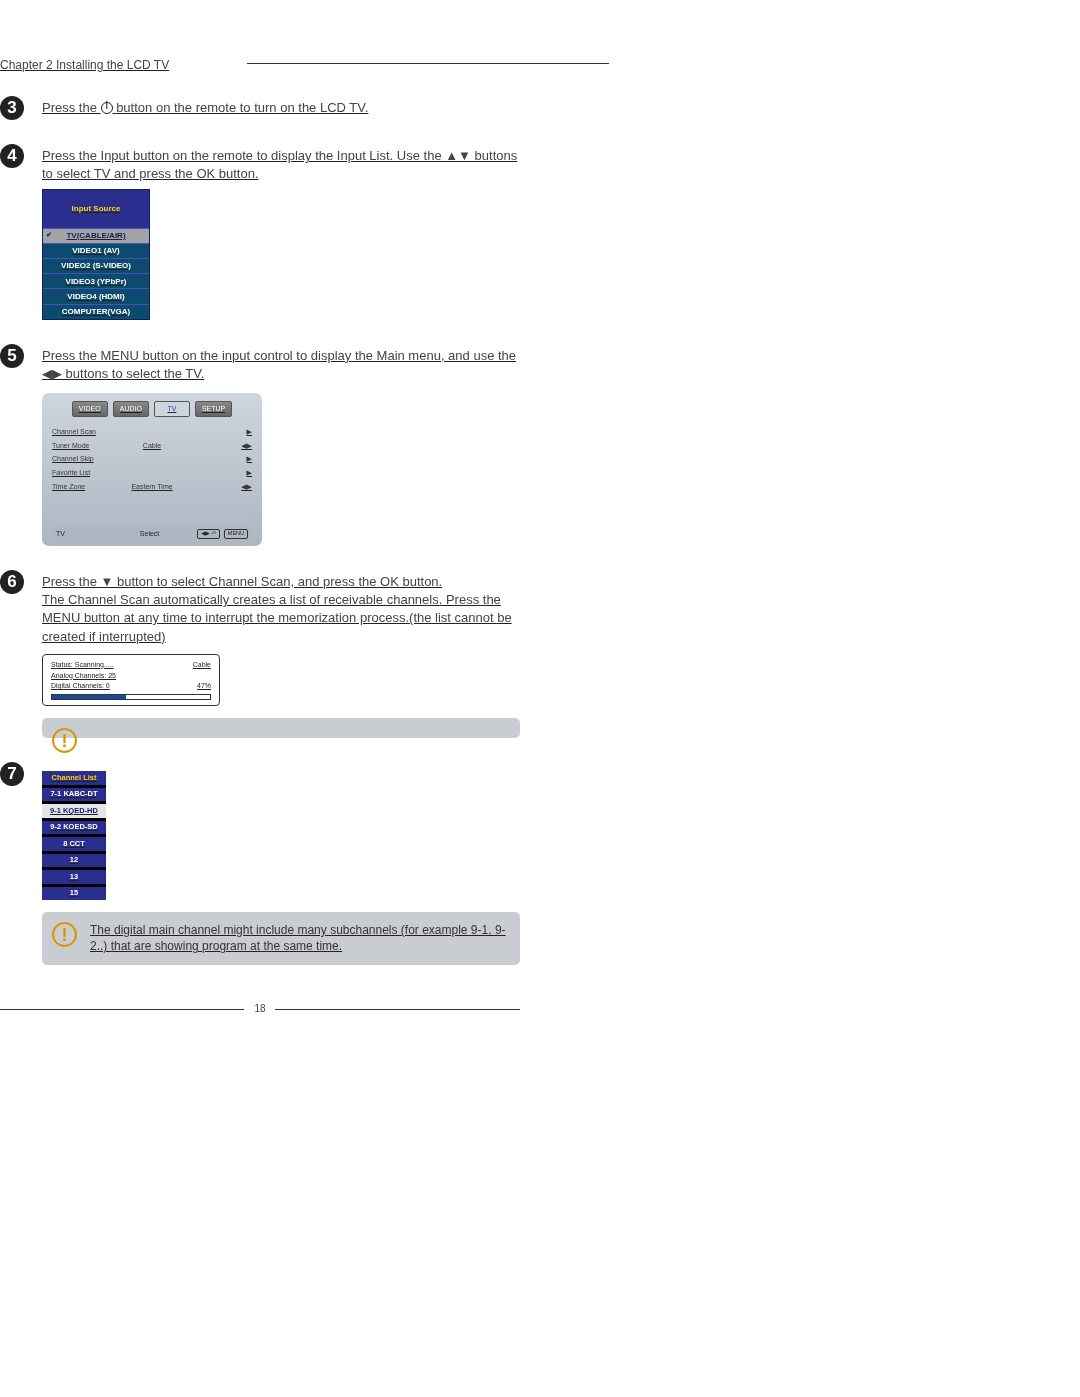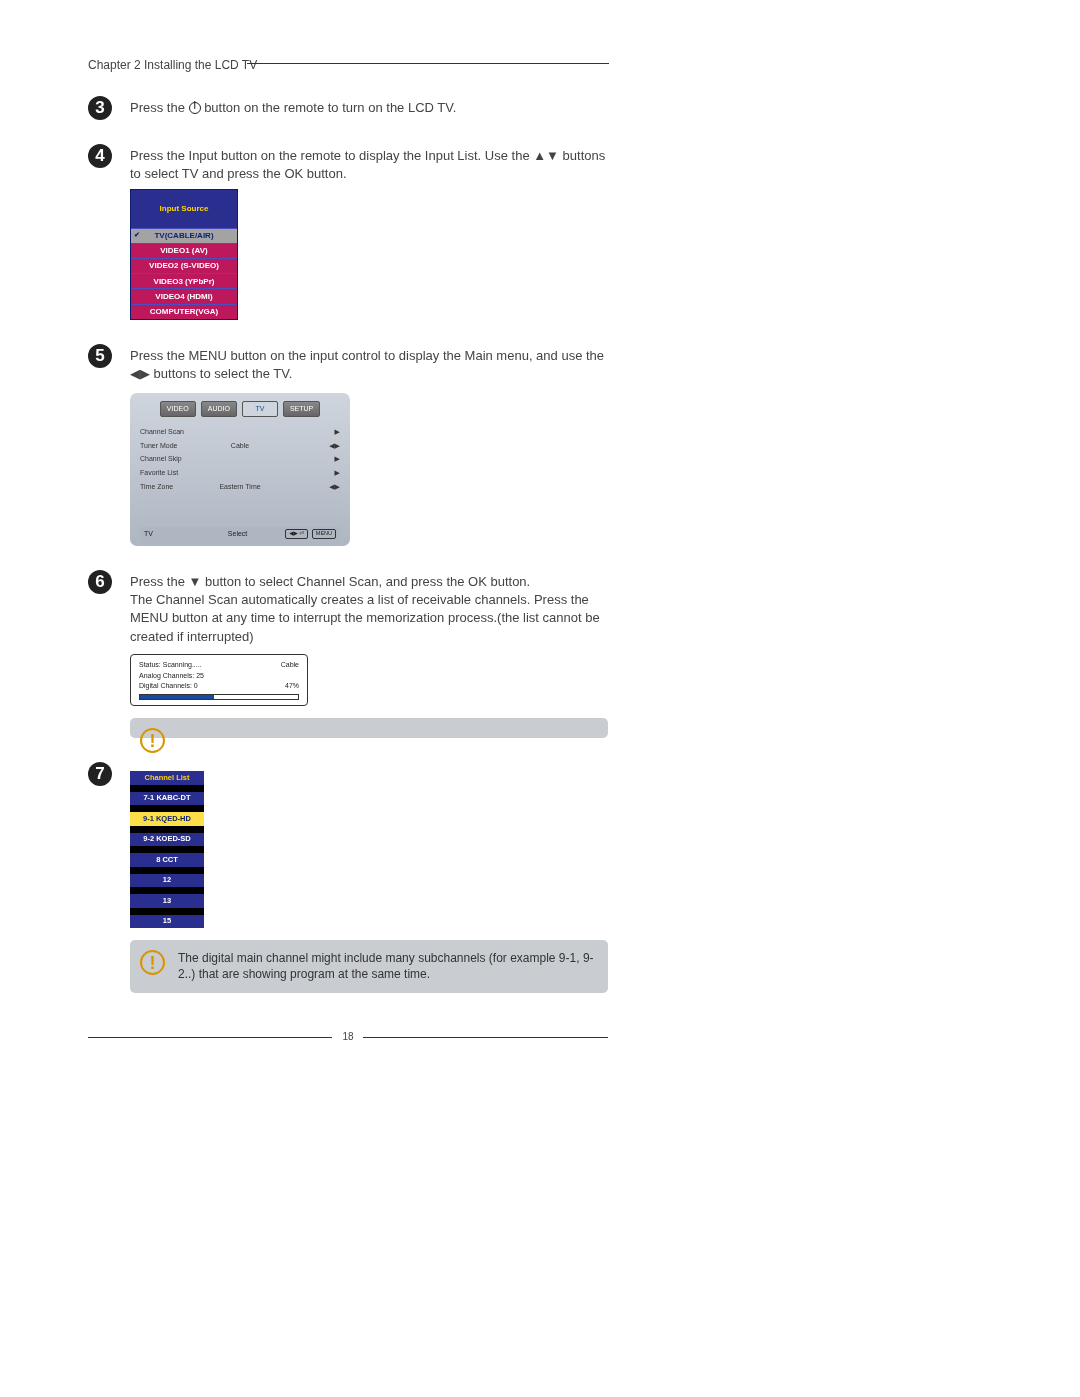--- a/index.html
+++ b/index.html
@@ -1,29 +1,29 @@
 <!DOCTYPE html>
 <html><head>
 <meta charset="utf-8">
 <style>
   * { box-sizing: border-box; margin: 0; padding: 0; }
   body { background: #fff; font-family: Arial, Helvetica, sans-serif; color: #222; }
   .page { width: 1080px; margin: 0 auto; padding: 58px 0 0 0; position: relative; }
-  .content-col { margin-left: 88px; width: 520px; }
+  .content-col { width: 520px; text-decoration: underline; }
   .chapter-line { font-size: 12px; color: #444; margin-bottom: 2px; }
   .hrule { height: 1px; background: #333; }
   .hrule.top { position: absolute; top: 63px; left: 247px; width: 362px; }
   .step { display: flex; align-items: flex-start; margin-top: 24px; }
   .step-num { width: 24px; height: 24px; border-radius: 50%; background: #222; color: #fff; font-weight: bold; font-size: 17px; display: flex; align-items: center; justify-content: center; margin-right: 18px; flex: 0 0 24px; }
   .step-body { font-size: 13px; line-height: 1.4; color: #444; padding-top: 3px; }
   .power-icon { display:inline-block; width:12px; height:12px; border:1.5px solid #222; border-radius:50%; position:relative; vertical-align:-2px; }
   .power-icon::after { content:""; position:absolute; top:-2px; left:50%; width:1.5px; height:8px; background:#222; transform:translateX(-50%);}
   .input-source-box { margin-top: 6px; width: 108px; border: 1px solid #0a1e6b; font-size: 8px; font-weight: bold; }
   .is-title { background: #2a2f8f; color: #ffd400; text-align: center; padding: 13px 0; }
-  .is-row { background: #be185d; color: #fff; text-align: center; border-top: 1px solid #4a4fbf; padding: 1.5px 0; position:relative;}
+  .is-row { background: #0c4a6e; color: #fff; text-align: center; border-top: 1px solid #4a4fbf; padding: 1.5px 0; position:relative;}
   .is-row.sel { background: #a3a3a3; color: #0a1e6b; }
   .is-check { position:absolute; left:3px; top:1px; color:#0a1e6b; font-size:7px;}
   .menu-box { margin-top: 10px; width: 220px; height: 153px; background: linear-gradient(#cfd5dd, #aeb6c2); border-radius: 7px; padding: 8px 10px 6px 10px; color: #222; font-size: 7.5px; position:relative;}
   .menu-tabs { display:flex; gap:5px; justify-content:center; margin-bottom:10px;}
   .menu-tab { background: linear-gradient(#888,#666); color:#fff; font-size:7px; padding:2px 6px; border-radius:2px; min-width:36px; text-align:center; border:1px solid #555;}
   .menu-tab.active { background:#cfd5dd; color:#1a4aa0; }
   .menu-row { display:flex; font-size:7px; color:#333; margin-bottom:4px; }
   .menu-row .lbl { flex:0 0 60px;}
   .menu-row .val { flex:0 0 80px; text-align:center;}
   .menu-row .arrow { flex:1; text-align:right; }
@@ -31,24 +31,24 @@
   .menu-foot .fl {flex:0 0 50px;}
   .menu-foot .fc {flex:1; text-align:center;}
   .menu-foot .btn-chip{ border:1px solid #333; border-radius:2px; padding:0px 3px; font-size:5.5px; margin-left:4px; display:inline-block;}
   .scan-box { margin-top: 8px; width: 178px; border:1px solid #333; border-radius:4px; padding:5px 8px; font-size:7px; color:#222; }
   .scan-row { display:flex; justify-content:space-between; margin-bottom:1px;}
   .prog-bar { height:6px; border:1px solid #333; margin-top:3px; position:relative; background:#fff;}
   .prog-fill { position:absolute; left:0; top:0; bottom:0; width:47%; background:#1a4aa0;}
   .note-box { margin-top:12px; background:#c9cdd2; border-radius:5px; padding:10px 14px 10px 48px; font-size:12px; color:#333; line-height:1.35; position:relative; width:478px;}
   .note-icon { position:absolute; left:10px; top:10px; width:25px; height:25px; border-radius:50%; border:2.5px solid #d99500; display:flex; align-items:center; justify-content:center; }
   .note-icon span { color:#d99500; font-weight:bold; font-size:18px; line-height:1;}
-  .channel-list-box { margin-top:6px; width:74px; font-size:7.5px; font-weight:bold; }
+  .channel-list-box { margin-top:6px; width:64px; font-size:7.5px; font-weight:bold; }
   .cl-title { background:#2a2f8f; color:#ffd400; text-align:center; padding:1.5px 0;}
-  .cl-row { background:#2a2f8f; color:#fff; text-align:center; border-top:7px solid #000000; padding:1.5px 0;}
-  .cl-row.sel { background:#fde047; color:#0a1e6b;}
+  .cl-row { background:#2a2f8f; color:#fff; text-align:center; border-top:3px solid #000000; padding:1.5px 0;}
+  .cl-row.sel { background:#e5e5e5; color:#0a1e6b;}
   .page-num-wrap { position:relative; margin-top:44px; height:10px;}
   .page-num { font-size:10px; color:#444; position:absolute; left:50%; transform:translateX(-50%); top:-6px; background:#fff; padding:0 4px;}
   .hrule.bot-left { position:absolute; left:0; top:0; width:244px; height:1px; background:#333;}
   .hrule.bot-right { position:absolute; right:0; top:0; width:245px; height:1px; background:#333;}
 </style>
 </head>
 <body>
 
 <div class="page">
   <div class="content-col">

